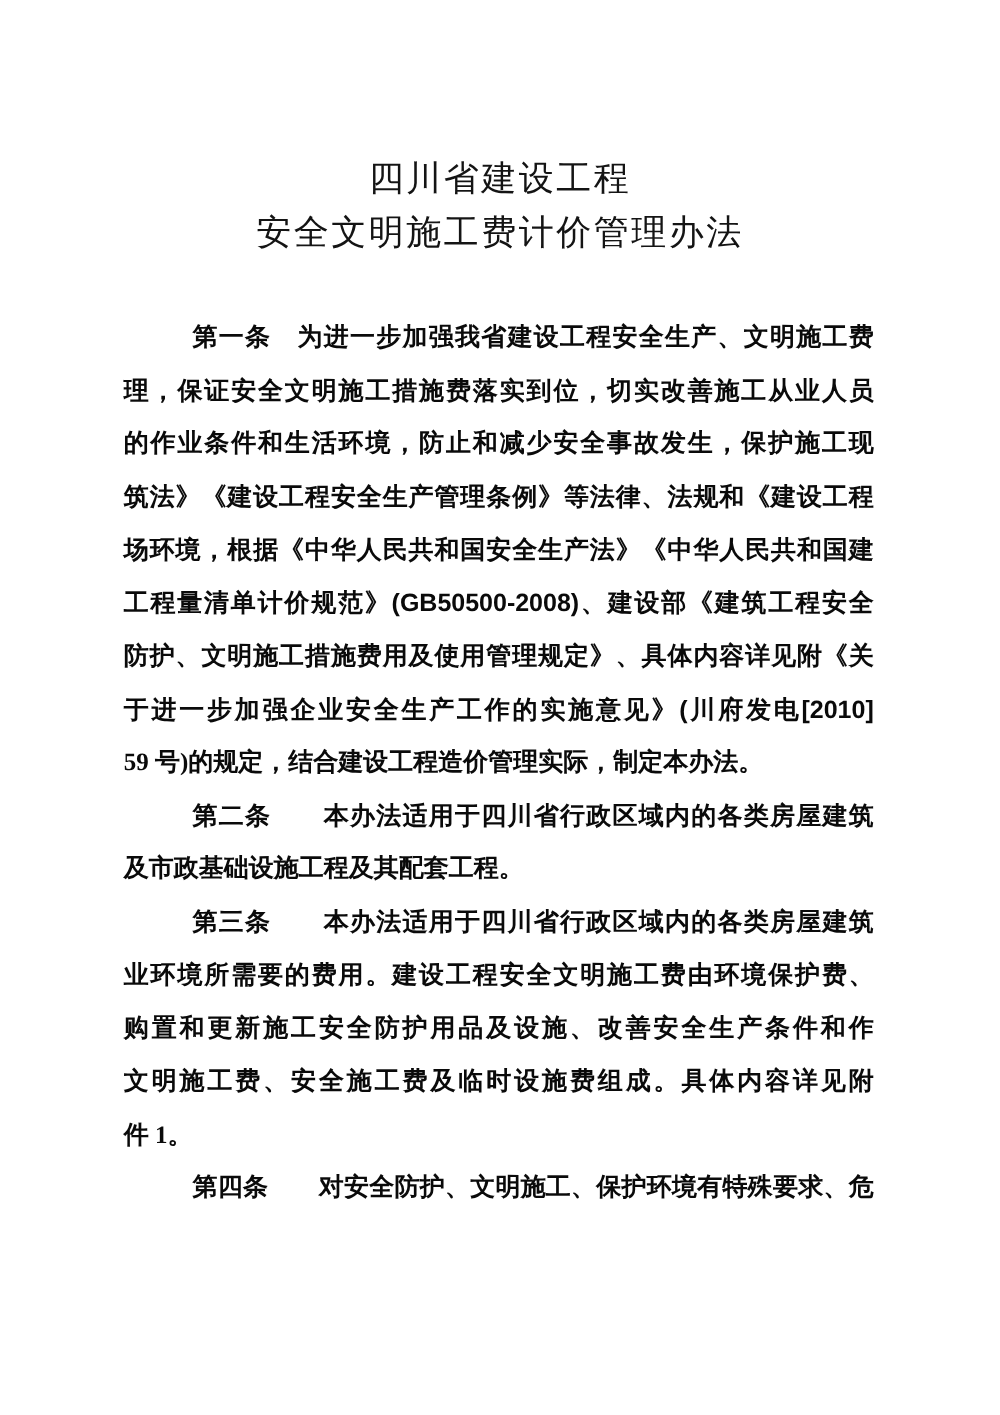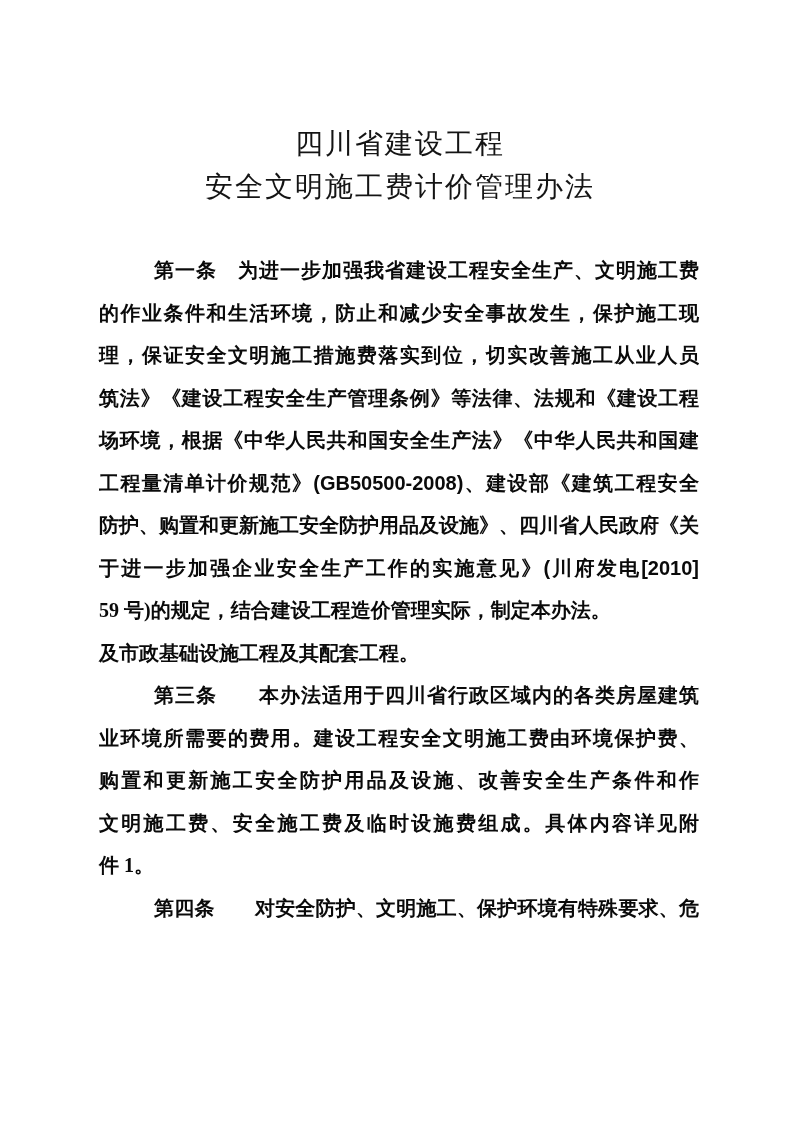--- a/index.html
+++ b/index.html
@@ -75,31 +75,32 @@
 
   <div class="title-block">
     <div class="title-line">四川省建设工程</div>
     <div class="title-line">安全文明施工费计价管理办法</div>
   </div>
 
   <div class="body-block">
 
     <div class="para">
       <div class="tline just ind">第一条　为进一步加强我省建设工程安全生产、文明施工费</div>
+      <div class="tline just">理，保证安全文明施工措施费落实到位，切实改善施工从业人员</div>
       <div class="tline just">的作业条件和生活环境，防止和减少安全事故发生，保护施工现</div>
-      <div class="tline just">理，保证安全文明施工措施费落实到位，切实改善施工从业人员</div>
       <div class="tline just">筑法》《建设工程安全生产管理条例》等法律、法规和《建设工程</div>
       <div class="tline just">场环境，根据《中华人民共和国安全生产法》《中华人民共和国建</div>
       <div class="tline just">工程量清单计价规范》(GB50500-2008)、建设部《建筑工程安全</div>
-      <div class="tline just">防护、购置和更新施工安全防护用品及设施》、四川省人民政府《关</div>
+      <div class="tline just">防护、文明施工措施费用及使用管理规定》、具体内容详见附《关</div>
       <div class="tline just">于进一步加强企业安全生产工作的实施意见》(川府发电[2010]</div>
       <div class="tline last">59 号)的规定，结合建设工程造价管理实际，制定本办法。</div>
     </div>
 
     <div class="para">
+      <div class="tline just ind">第二条　　本办法适用于四川省行政区域内的各类房屋建筑</div>
       <div class="tline last">及市政基础设施工程及其配套工程。</div>
     </div>
 
     <div class="para">
       <div class="tline just ind">第三条　　本办法适用于四川省行政区域内的各类房屋建筑</div>
       <div class="tline just">业环境所需要的费用。建设工程安全文明施工费由环境保护费、</div>
       <div class="tline just">购置和更新施工安全防护用品及设施、改善安全生产条件和作</div>
       <div class="tline just">文明施工费、安全施工费及临时设施费组成。具体内容详见附</div>
       <div class="tline last">件 1。</div>
     </div>

